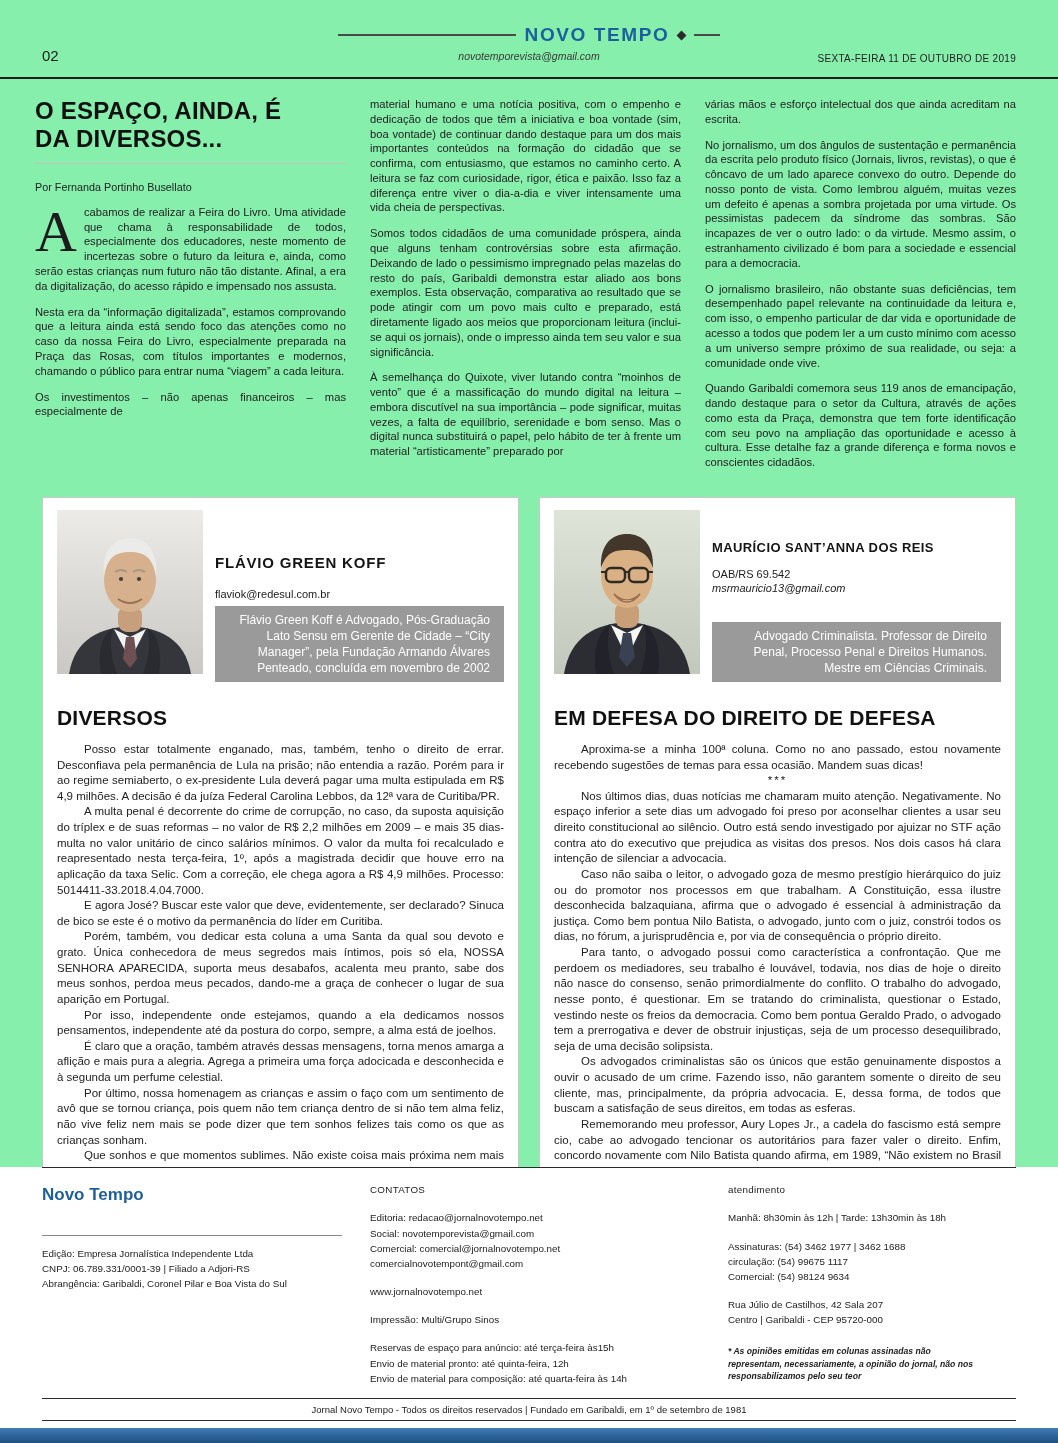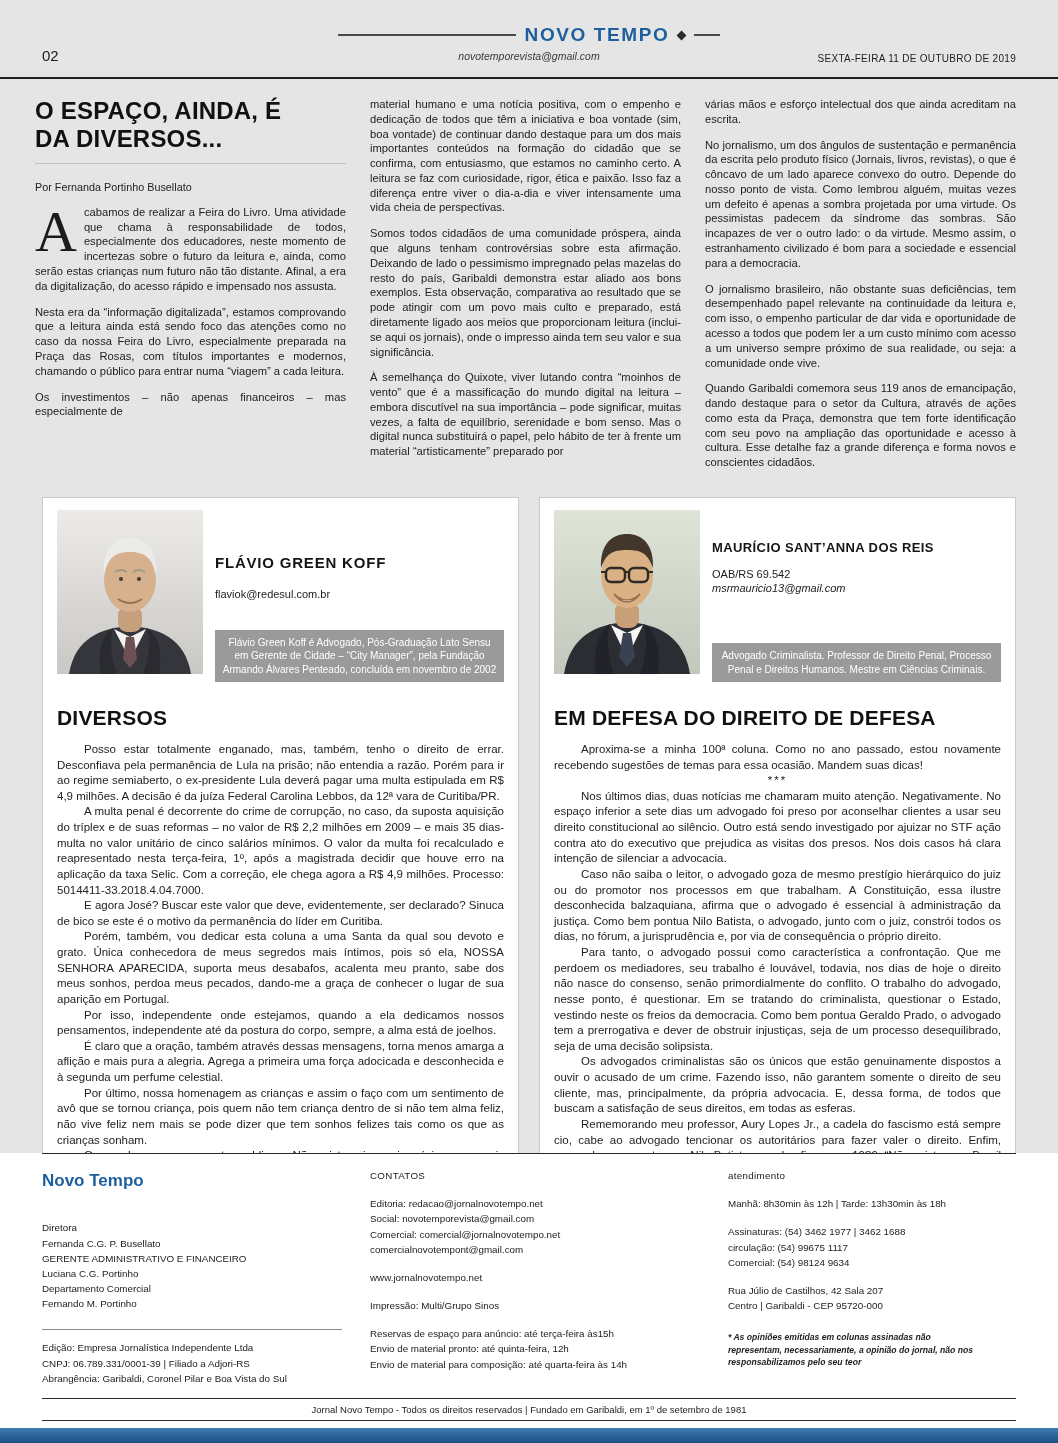--- a/index.html
+++ b/index.html
@@ -1,19 +1,19 @@
 <!DOCTYPE html>
 <html lang="pt" style="--blue: #1d5f9e; --gray: #9a9a9a; --bar: #1c4f80;"><head>
 <meta charset="utf-8">
 <style>
   * { margin:0; padding:0; box-sizing:border-box; }
   html,body { background:#9a9a9a; }
   .page {
     position:relative; width:1058px; height:1443px; margin:0 auto;
-    background:#e5e5e5; overflow:hidden; color:#1c1c1c;
+    background:#86efac; overflow:hidden; color:#1c1c1c;
     font-family:"Liberation Sans", sans-serif;
   }
   .inner { padding-left:42px; padding-right:42px; }
 
   
   .header { padding:24px 42px 8px; border-bottom:2px solid #1f1f1f; }
   .mast-row { display:flex; align-items:center; justify-content:center; gap:9px; }
   .mast-line { height:2px; background:#4a4a4a; }
   .mast-line.left { width:178px; }
   .mast-line.right { width:26px; }
@@ -44,21 +44,21 @@
   .head-right { flex:1; display:flex; flex-direction:column; min-width:0; }
   .author-name { font-weight:bold; color:#151515; }
   .left-box .author-name { font-size:15px; letter-spacing:.8px; margin-top:44px; }
   .right-box .author-name { font-size:13px; letter-spacing:.4px; margin-top:30px; }
   .author-oab { font-size:11px; margin-top:13px; }
   .author-email { font-size:11px; }
   .left-box .author-email { margin-top:17px; }
   .right-box .author-email { margin-top:2px; font-style:italic; }
   .bio-box {
     margin-top:auto; background:var(--gray,#9a9a9a); color:#fff;
-    font-size:10px; line-height:1.34; padding:6px 7px; text-align:center;
+    font-size:12px; line-height:1.34; padding:6px 14px; text-align:right;
   }
   .col-headline { font-size:21px; font-weight:bold; letter-spacing:.2px; margin:24px 0 12px; color:#111; }
   .col-body { font-size:11.5px; line-height:1.36; text-align:justify; color:#222; }
   .col-body .cpara { text-indent:27px; margin:0; }
   .col-body .stars { text-align:center; text-indent:0; margin:0; letter-spacing:2px; }
 
   
   .footer { position:absolute; left:0; right:0; bottom:0; background:#fff; }
   .footer-rule { border-top:1px solid #2a2a2a; margin:0 42px; }
   .footer-cols { display:flex; gap:28px; padding:14px 42px 8px; font-size:9.8px; line-height:1.55; color:#222; }
@@ -211,28 +211,20 @@
           </div>
       </div>
     </article>
   </section>
 
   <footer class="footer">
     <div class="footer-rule"></div>
     <div class="footer-cols">
       <div class="f-left">
         <div class="f-brand">Novo Tempo</div>
-        <div>
-            <div class="fline">Diretora</div>
-            <div class="fline">Fernanda C.G. P. Busellato</div>
-            <div class="fline">GERENTE ADMINISTRATIVO E FINANCEIRO</div>
-            <div class="fline">Luciana C.G. Portinho</div>
-            <div class="fline">Departamento Comercial</div>
-            <div class="fline">Fernando M. Portinho</div>
-          </div>
         <div class="f-edition">
             <div class="fline">Edição: Empresa Jornalística Independente Ltda</div>
             <div class="fline">CNPJ: 06.789.331/0001-39  |  Filiado a Adjori-RS</div>
             <div class="fline">Abrangência: Garibaldi, Coronel Pilar e Boa Vista do Sul</div>
           </div>
       </div>
       <div class="f-center">
         <div class="f-heading">CONTATOS</div>
         <div>
             <div class="fline">Editoria: redacao@jornalnovotempo.net</div>

